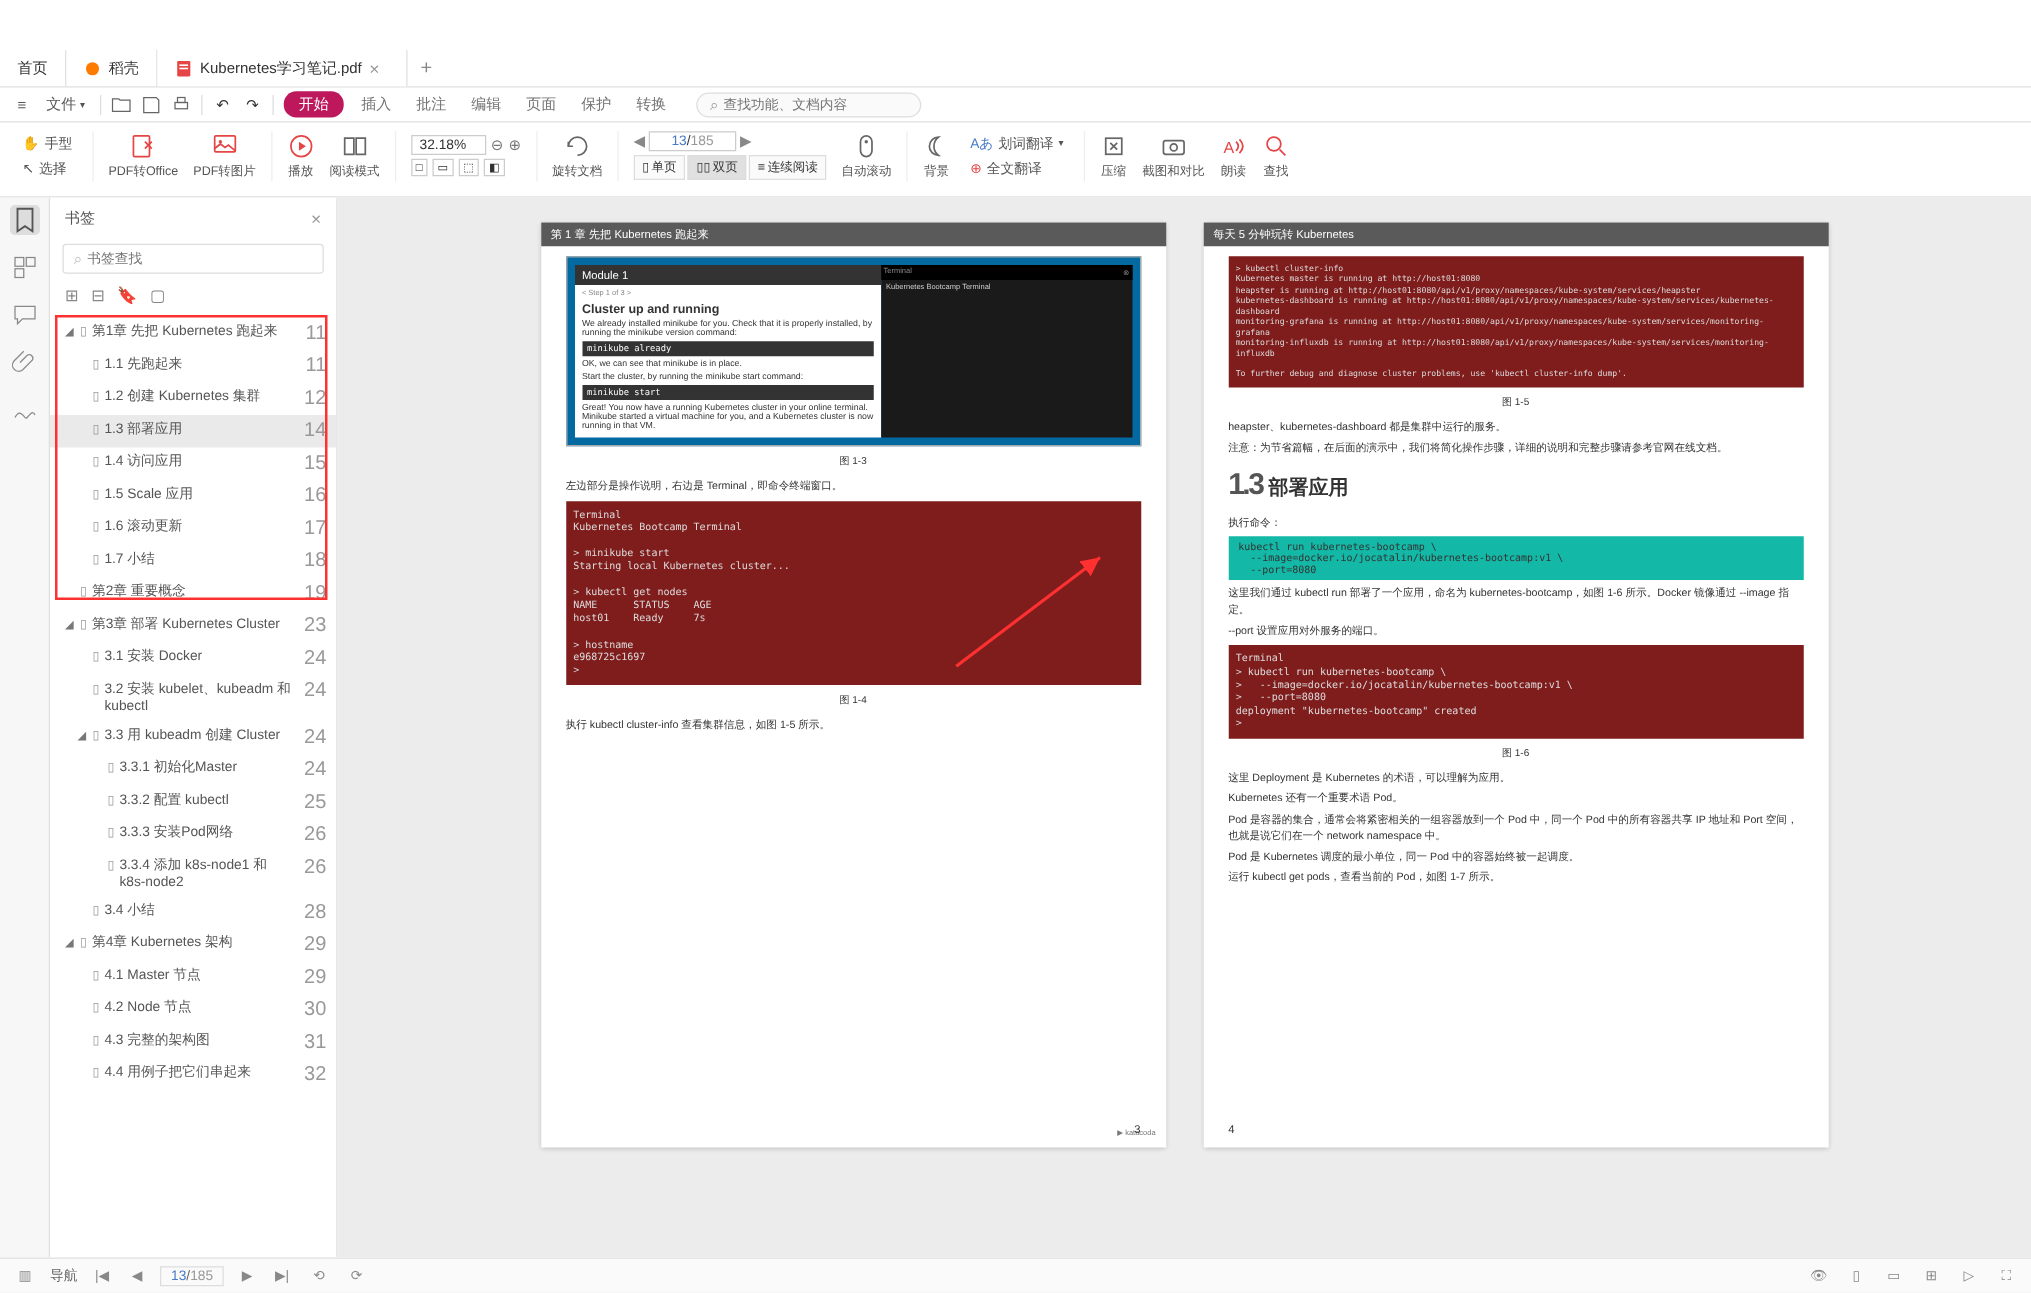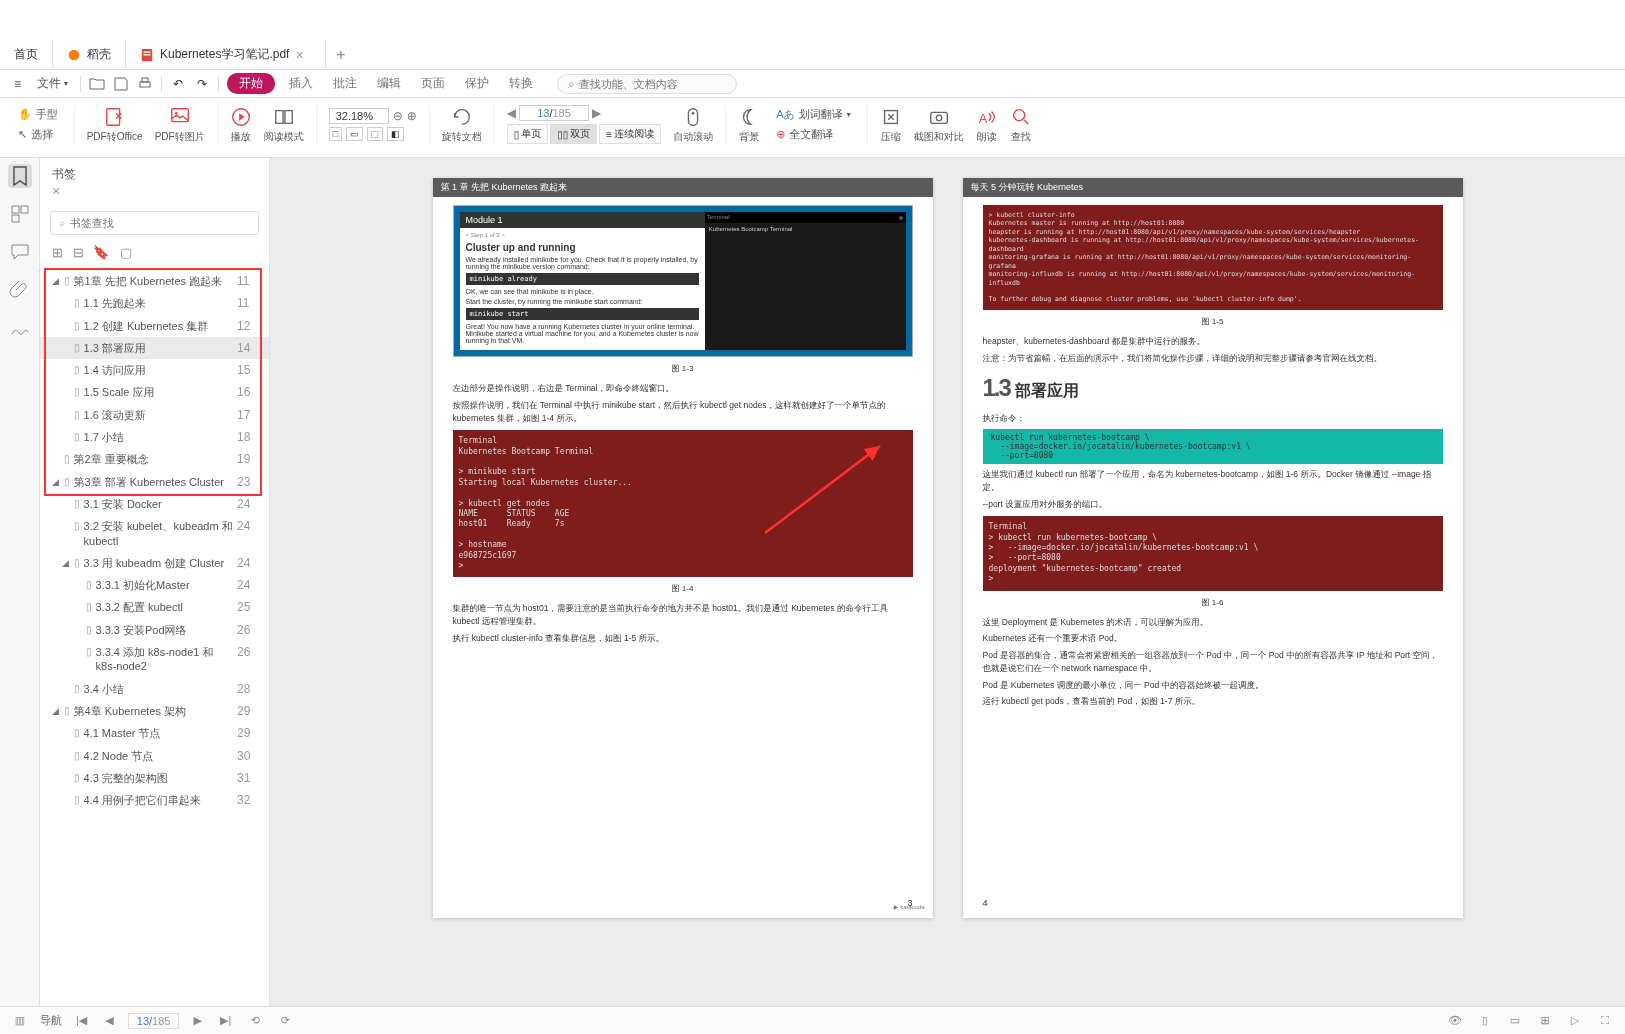--- a/index.html
+++ b/index.html
@@ -39,33 +39,33 @@
 .vm-btn { display: flex; align-items: center; gap: 2px; padding: 2px 6px; border: 1px solid #ddd; background: #fafafa; font-size: 10px; cursor: pointer; }
 .vm-btn.active { background: #e0e0e0; }
 
 
 .main { flex: 1; display: flex; overflow: hidden; }
 .leftstrip { width: 40px; background: #f7f7f7; border-right: 1px solid #e0e0e0; display: flex; flex-direction: column; align-items: center; padding-top: 6px; gap: 14px; }
 .ls-icon { width: 24px; height: 24px; display: flex; align-items: center; justify-content: center; color: #888; cursor: pointer; border-radius: 4px; }
 .ls-icon.active { background: #ddd; color: #444; }
 
 .sidebar { width: 230px; background: #fff; border-right: 1px solid #e0e0e0; display: flex; flex-direction: column; }
-.sb-header { display: flex; align-items: flex-start; justify-content: space-between; padding: 8px 12px; color: #555; flex-direction: column; }
+.sb-header { display: flex; align-items: flex-end; justify-content: space-between; padding: 8px 12px; color: #555; }
 .sb-close { color: #999; cursor: pointer; font-size: 14px; }
 .sb-search { margin: 4px 10px; border: 1px solid #ddd; border-radius: 3px; display: flex; align-items: center; padding: 4px 8px; }
 .sb-search input { border: none; outline: none; font-size: 11px; flex: 1; background: transparent; }
 .sb-tools { display: flex; gap: 10px; padding: 6px 12px; color: #888; }
 .sb-tools span { cursor: pointer; font-size: 13px; }
 .sb-tree { flex: 1; overflow-y: auto; padding: 4px 0; position: relative; }
 .tree-row { display: flex; align-items: flex-start; padding: 4px 8px 4px 12px; cursor: pointer; font-size: 11px; color: #555; }
 .tree-row.selected { background: #eaeaea; }
 .tree-toggle { width: 10px; font-size: 9px; color: #777; margin-right: 2px; margin-top: 2px; }
 .tree-icon { font-size: 10px; color: #999; margin-right: 4px; margin-top: 1px; }
 .tree-label { flex: 1; line-height: 1.3; padding-right: 4px; }
-.tree-num { color: #999; font-size: 12px; width: 24px; }
+.tree-num { color: #999; font-size: 16px; width: 24px; text-align: right; }
 .tree-row.d1 { padding-left: 22px; }
 .tree-row.d2 { padding-left: 34px; }
 .red-box { position: absolute; border: 2px solid #ff3030; pointer-events: none; }
 
 .content { flex: 1; background: #ececec; position: relative; overflow: hidden; }
 .pages { display: flex; gap: 30px; justify-content: center; padding: 20px 30px; height: 100%; }
 .page { background: #fff; width: 500px; height: 740px; box-shadow: 0 1px 4px rgba(0,0,0,.2); position: relative; font-size: 9px; padding: 14px 20px 20px 20px; }
 .page-bar { background: #5a5a5a; color: #fff; font-size: 9px; padding: 3px 8px; margin: -14px -20px 8px -20px; }
 .term { background: #7f1d1d; color: #ddd; font-family: monospace; font-size: 8px; padding: 6px; margin: 6px 0; line-height: 1.3; white-space: pre-wrap; }
 .fig-label { text-align: center; font-size: 8px; margin: 4px 0 8px 0; }
@@ -525,36 +525,34 @@
               <div style="background:#000;color:#888;padding:2px;margin:-4px -4px 3px -4px;display:flex;justify-content:space-between">
                   <span>Terminal</span>
                   <span>⊗</span>
                 </div>
               <div>Kubernetes Bootcamp Terminal</div>
               <div style="position:absolute;bottom:8px;right:8px;color:#777;font-size:6px">▶ <span>katacoda</span></div>
             </div>
           </div>
           <div class="fig-label">图 1-3</div>
           <div class="body-text">左边部分是操作说明，右边是 Terminal，即命令终端窗口。</div>
-          <div class="body-text">按照操作说明，我们在 Terminal 中执行 minikube start，然后执行 kubectl get nodes，这样就创建好了一个单节点的 kubernetes 集群，如图 1-4 所示。</div>
           <div class="term">Terminal
 Kubernetes Bootcamp Terminal
 
 &gt; minikube start
 Starting local Kubernetes cluster...
 
 &gt; kubectl get nodes
 NAME      STATUS    AGE
 host01    Ready     7s
 
 &gt; hostname
 e968725c1697
 &gt;</div>
           <div class="fig-label">图 1-4</div>
-          <div class="body-text">集群的唯一节点为 host01，需要注意的是当前执行命令的地方并不是 host01。我们是通过 Kubernetes 的命令行工具 kubectl 远程管理集群。</div>
           <div class="body-text">执行 kubectl cluster-info 查看集群信息，如图 1-5 所示。</div>
           <div class="pgnum right">3</div>
         </div>
 
         <div class="page">
           <div class="page-bar">每天 5 分钟玩转 Kubernetes</div>
           <div class="term" style="font-size:6.5px">&gt; kubectl cluster-info
 Kubernetes master is running at http://host01:8080
 heapster is running at http://host01:8080/api/v1/proxy/namespaces/kube-system/services/heapster
 kubernetes-dashboard is running at http://host01:8080/api/v1/proxy/namespaces/kube-system/services/kubernetes-dashboard

